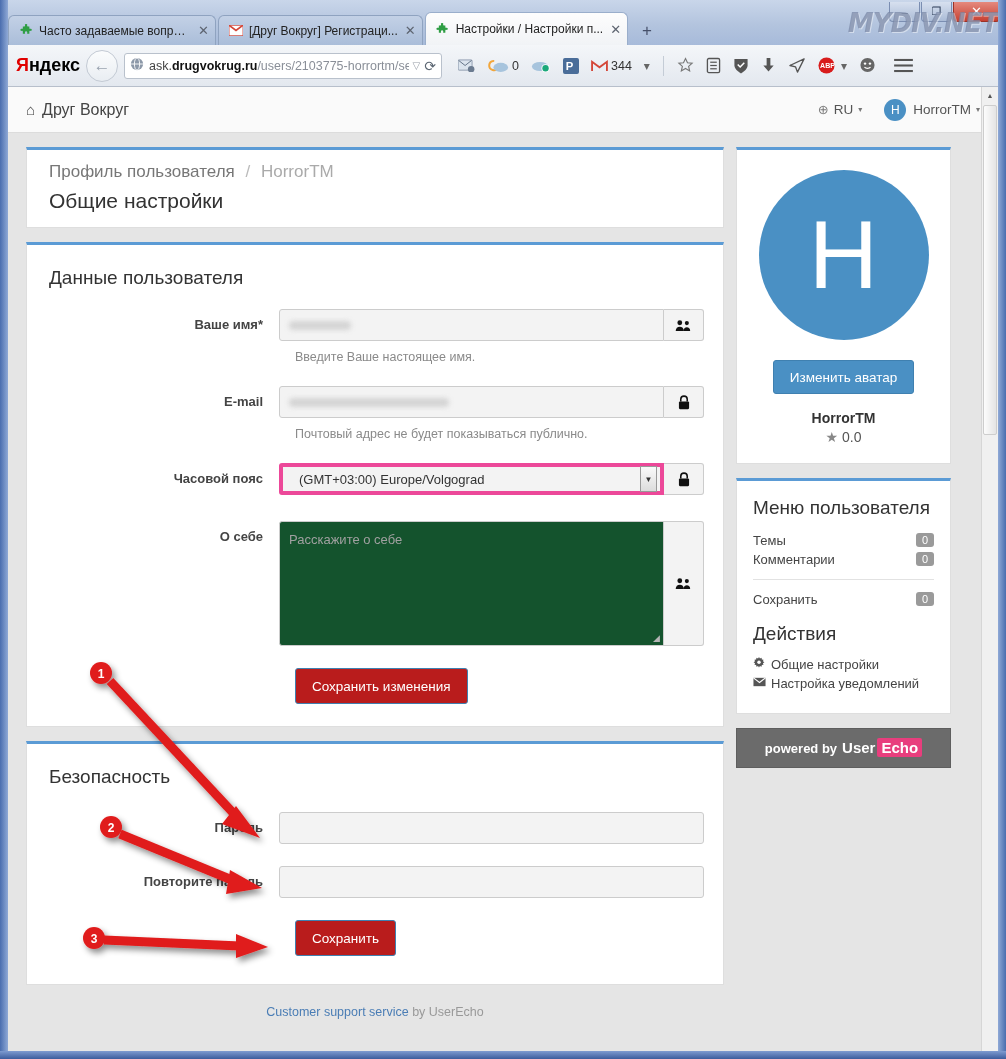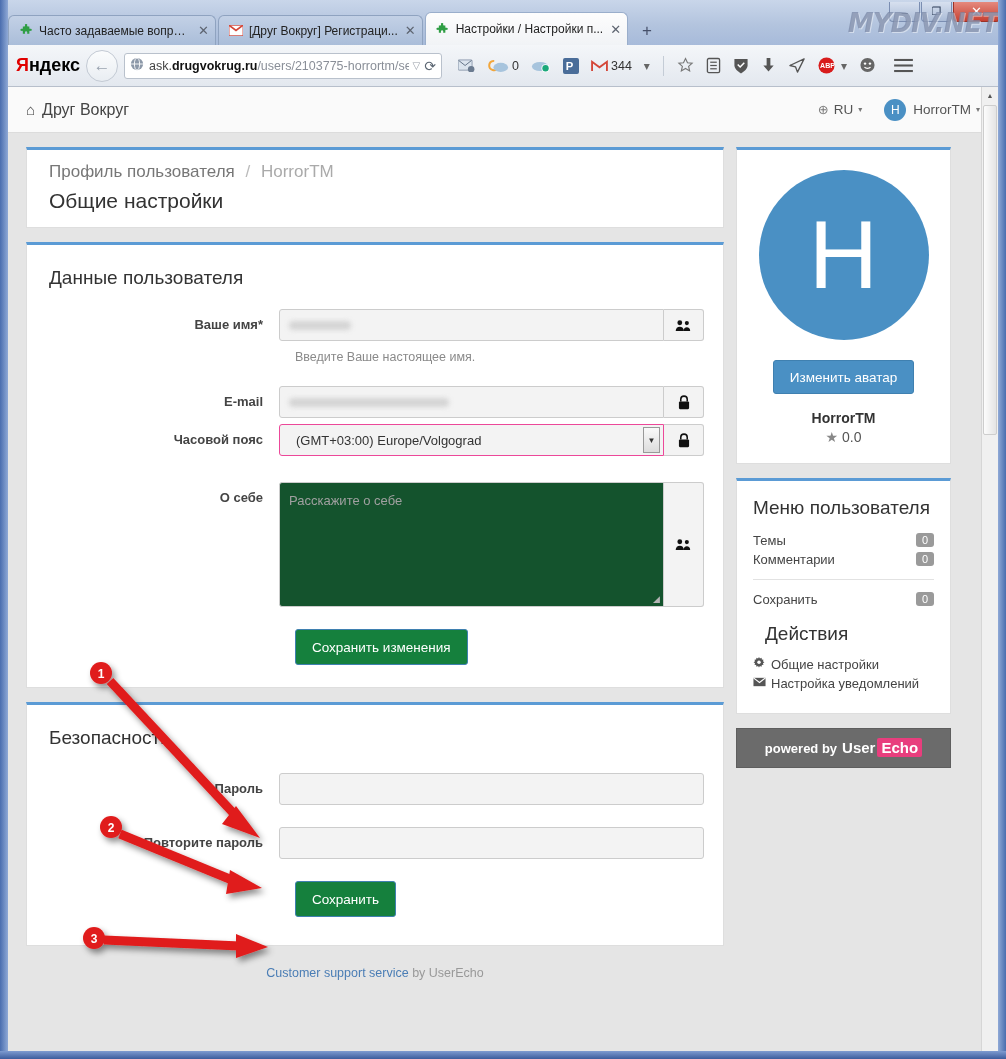--- a/index.html
+++ b/index.html
@@ -132,35 +132,35 @@
   .txt{flex:1;height:32px;border:1px solid #ccc;background:#f3f3f3;
     border-radius:3px 0 0 3px;padding:0 9px;box-sizing:border-box;
     font-size:13px;color:#555;display:flex;align-items:center;}
   .blur-bar{background:#cfcfcf;height:9px;border-radius:4px;
     filter:blur(2.5px);opacity:.85;}
   .addon{width:40px;height:32px;border:1px solid #ccc;border-left:none;
     border-radius:0 3px 3px 0;background:#f3f3f3;display:flex;
     align-items:center;justify-content:center;font-size:13px;color:#222;
     box-sizing:border-box;flex:none;}
   .helptext{margin:9px 0 22px 246px;font-size:12.5px;color:#8a8a8a;}
-  .select-wrap{flex:1;height:32px;border:1px solid #ec4899;background:#f3f3f3;
+  .select-wrap{flex:1;height:32px;border:4px solid #ec4899;background:#f3f3f3;
     border-radius:3px 0 0 3px;display:flex;align-items:center;
     justify-content:space-between;padding:0 3px 0 16px;box-sizing:border-box;
     font-size:13px;color:#333;}
   .select-arrow{width:17px;height:26px;border:1px solid #999;
     background:linear-gradient(180deg,#fafafa,#dcdcdc);
     display:flex;align-items:center;justify-content:center;
     font-size:8px;color:#333;box-sizing:border-box;}
   .textarea{flex:1;height:125px;border:1px solid #ccc;background:#14532d;
     border-radius:3px 0 0 3px;padding:10px 9px;box-sizing:border-box;
     font-size:13px;color:#a0a0a0;position:relative;}
   .resize-grip{position:absolute;right:3px;bottom:2px;font-size:9px;color:#b5b5b5;}
   .addon.tall{height:125px;align-items:center;}
   .btn{display:inline-flex;align-items:center;justify-content:center;
-    height:34px;padding:0 16px;background:#15803d;border:1px solid #3f80b0;
+    height:34px;padding:0 16px;background:#b91c1c;border:1px solid #3f80b0;
     border-radius:3px;color:#fff;font-size:13.5px;}
   .btn-row{margin-left:246px;margin-top:4px;}
 
   
   #security-panel{padding:18px 22px 28px 22px;}
 
   
   .side-panel{background:#fff;border:1px solid #dedede;
     border-top:3px solid #5b9bd5;margin-bottom:14px;}
   #avatar-panel{padding:20px 16px 18px 16px;text-align:center;}
@@ -175,21 +175,21 @@
   #side-rating .star{color:#888;margin-right:4px;}
 
   #menu-panel{padding:16px 16px 20px 16px;}
   .side-heading{font-size:19px;color:#333;font-weight:normal;line-height:1.15;
     margin:0 0 12px 0;}
   .menu-line{display:flex;align-items:center;justify-content:space-between;
     font-size:13px;color:#444;padding:2px 0;gap:30px;}
   .cnt{background:#9a9a9a;color:#fff;border-radius:3px;font-size:11px;
     padding:1px 5px;min-width:8px;text-align:center;}
   .menu-divider{height:1px;background:#e2e2e2;margin:10px 0;}
-  .side-heading.act{margin:14px 0 10px 12px;}
+  .side-heading.act{margin:14px 0 10px 0;}
   .act-line{display:flex;align-items:center;font-size:13px;color:#444;padding:2px 0;}
   .act-line .act-icon{width:18px;color:#555;font-size:12px;}
 
   #powered-panel{background:#6b6b6b;height:38px;display:flex;
     align-items:center;justify-content:center;border:1px solid #5e5e5e;}
   #powered-text{color:#fff;font-size:13px;font-weight:bold;}
   #powered-text .ue-user{font-size:15px;margin-left:5px;}
   #powered-text .ue-echo{background:#e83e7d;color:#fff;padding:1px 4px;
     border-radius:2px;font-size:15px;margin-left:2px;}
 
@@ -434,20 +434,21 @@
                 </div>
                 <div class="addon">
                   <svg width="12" height="15" viewBox="0 0 13 16">
                       <path d="M3 7V4.6a3.5 3.5 0 117 0V7" fill="none" stroke="#111" stroke-width="1.7"></path>
                       <rect x="1" y="6.8" width="11" height="8.4" rx="1.2" fill="#111"></rect>
                     </svg>
                 </div>
               </div>
             </div>
           </div>
+          <div class="helptext">Почтовый адрес не будет показываться публично.</div>
 
           <div class="form-row" style="margin-bottom:26px;">
             <div class="form-label">Часовой пояс</div>
             <div class="form-control">
               <div class="input-group">
                 <div class="select-wrap">
                   <span>(GMT+03:00) Europe/Volgograd</span>
                   <span class="select-arrow">▼</span>
                 </div>
                 <div class="addon">

